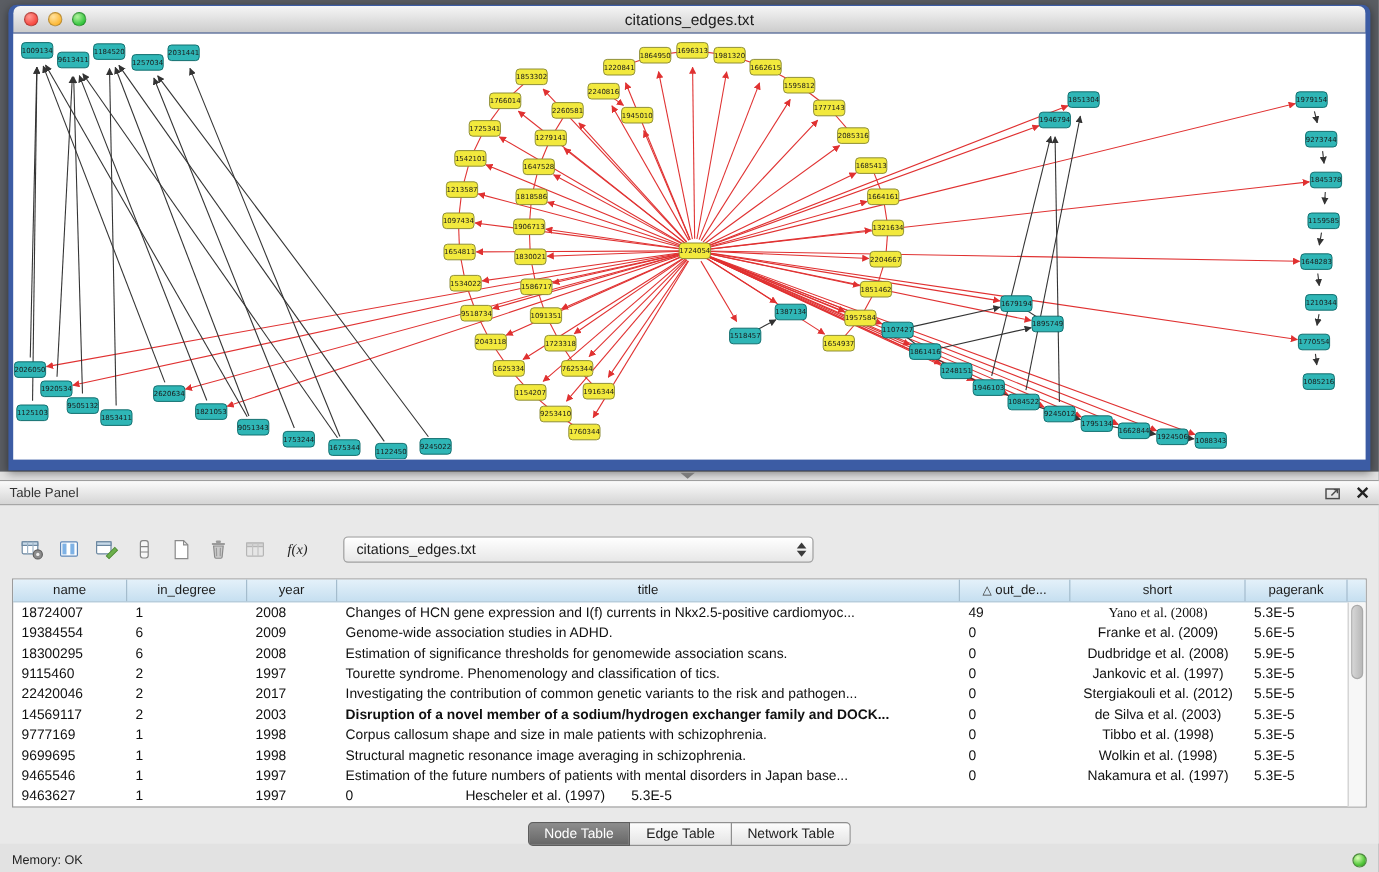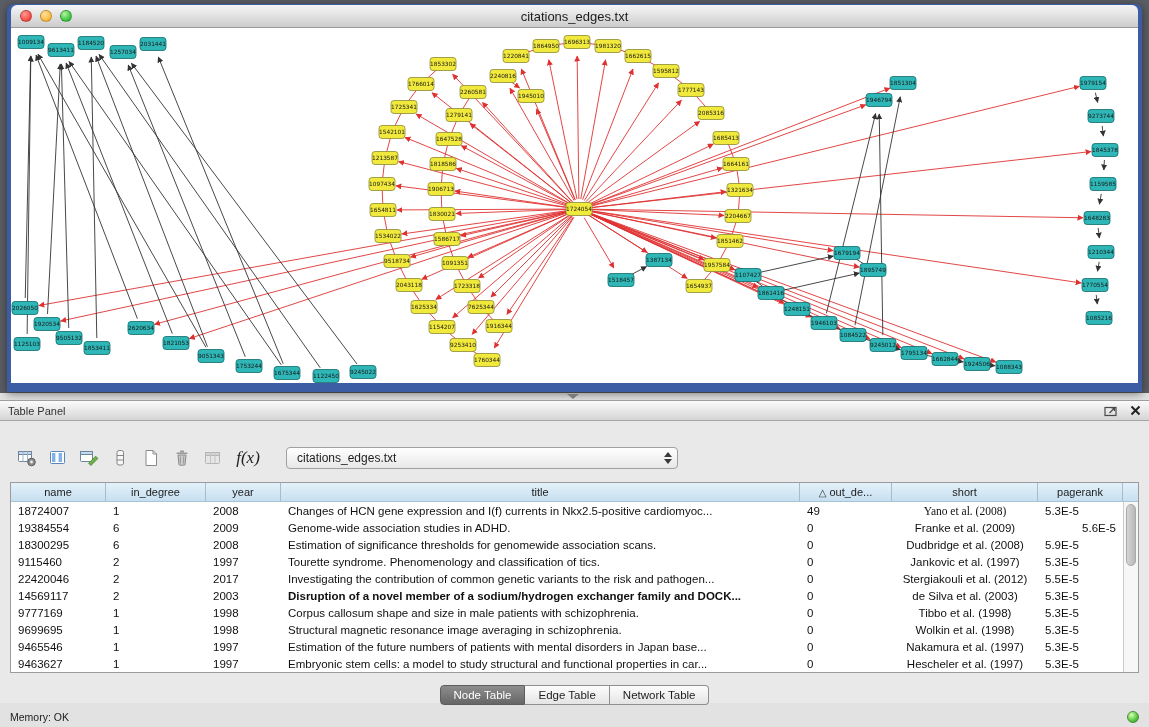--- a/index.html
+++ b/index.html
@@ -53,21 +53,21 @@
   }
   .panel-title{font-size:11px;color:#333;}
   .panel-actions{margin-left:auto;display:flex;gap:12px;align-items:center;}
   .panel-actions span{cursor:default;display:flex;align-items:center;}
 
   .toolbar{display:flex;align-items:center;gap:5px;margin:25px 10px 12px 14px;}
   .tbtn{
     width:26px;height:24px;border:none;background:transparent;padding:2px;
     display:flex;align-items:center;justify-content:center;border-radius:3px;
   }
-  .tbtn.fx{width:34px;font-family:"Liberation Serif", serif;font-style:italic;font-size:17px;color:#222;}
+  .tbtn.fx{width:34px;font-family:"Liberation Serif", serif;font-style:italic;font-size:12px;color:#222;}
   .combo{
     margin-left:16px;width:392px;height:22px;box-sizing:border-box;
     border:1px solid #A0A0A0;border-radius:4px;
     background:linear-gradient(#FFFFFF,#E7E7E7);
     display:flex;align-items:center;padding:0 5px 0 10px;
     font-size:12px;color:#1d1d1d;box-shadow:inset 0 1px 0 #fff;
   }
   .combo-arrows{margin-left:auto;display:flex;flex-direction:column;gap:2px;align-items:center;}
   .tri-up{width:0;height:0;border-left:4px solid transparent;border-right:4px solid transparent;border-bottom:5px solid #3a3a3a;}
   .tri-down{width:0;height:0;border-left:4px solid transparent;border-right:4px solid transparent;border-top:5px solid #3a3a3a;}
@@ -757,21 +757,21 @@
           <div class="tcell center" style="width: 146px; font-family: Liberation Serif, serif;">Yano et al. (2008)</div>
           <div class="tcell" style="width: 85px;">5.3E-5</div>
         </div>
         <div class="trow">
           <div class="tcell" style="width: 95px;">19384554</div>
           <div class="tcell" style="width: 100px;">6</div>
           <div class="tcell" style="width: 75px;">2009</div>
           <div class="tcell" style="width: 519px;">Genome-wide association studies in ADHD.</div>
           <div class="tcell" style="width: 92px;">0</div>
           <div class="tcell center" style="width: 146px;">Franke et al. (2009)</div>
-          <div class="tcell" style="width: 85px; text-align: right;">5.6E-5</div>
+          <div class="tcell" style="width: 85px;">5.6E-5</div>
         </div>
         <div class="trow">
           <div class="tcell" style="width: 95px;">18300295</div>
           <div class="tcell" style="width: 100px;">6</div>
           <div class="tcell" style="width: 75px;">2008</div>
           <div class="tcell" style="width: 519px;">Estimation of significance thresholds for genomewide association scans.</div>
           <div class="tcell" style="width: 92px;">0</div>
           <div class="tcell center" style="width: 146px;">Dudbridge et al. (2008)</div>
           <div class="tcell" style="width: 85px;">5.9E-5</div>
         </div>
@@ -826,21 +826,20 @@
           <div class="tcell" style="width: 75px;">1997</div>
           <div class="tcell" style="width: 519px;">Estimation of the future numbers of patients with mental disorders in Japan base...</div>
           <div class="tcell" style="width: 92px;">0</div>
           <div class="tcell center" style="width: 146px;">Nakamura et al. (1997)</div>
           <div class="tcell" style="width: 85px;">5.3E-5</div>
         </div>
         <div class="trow">
           <div class="tcell" style="width: 95px;">9463627</div>
           <div class="tcell" style="width: 100px;">1</div>
           <div class="tcell" style="width: 75px;">1997</div>
-          <div class="tcell" style="width: 519px;">Embryonic stem cells: a model to study structural and functional properties in car...</div>
           <div class="tcell" style="width: 92px;">0</div>
           <div class="tcell center" style="width: 146px;">Hescheler et al. (1997)</div>
           <div class="tcell" style="width: 85px;">5.3E-5</div>
         </div>
       </div>
     <div class="vscroll">
       <div class="thumb"></div>
     </div>
   </div>
 

